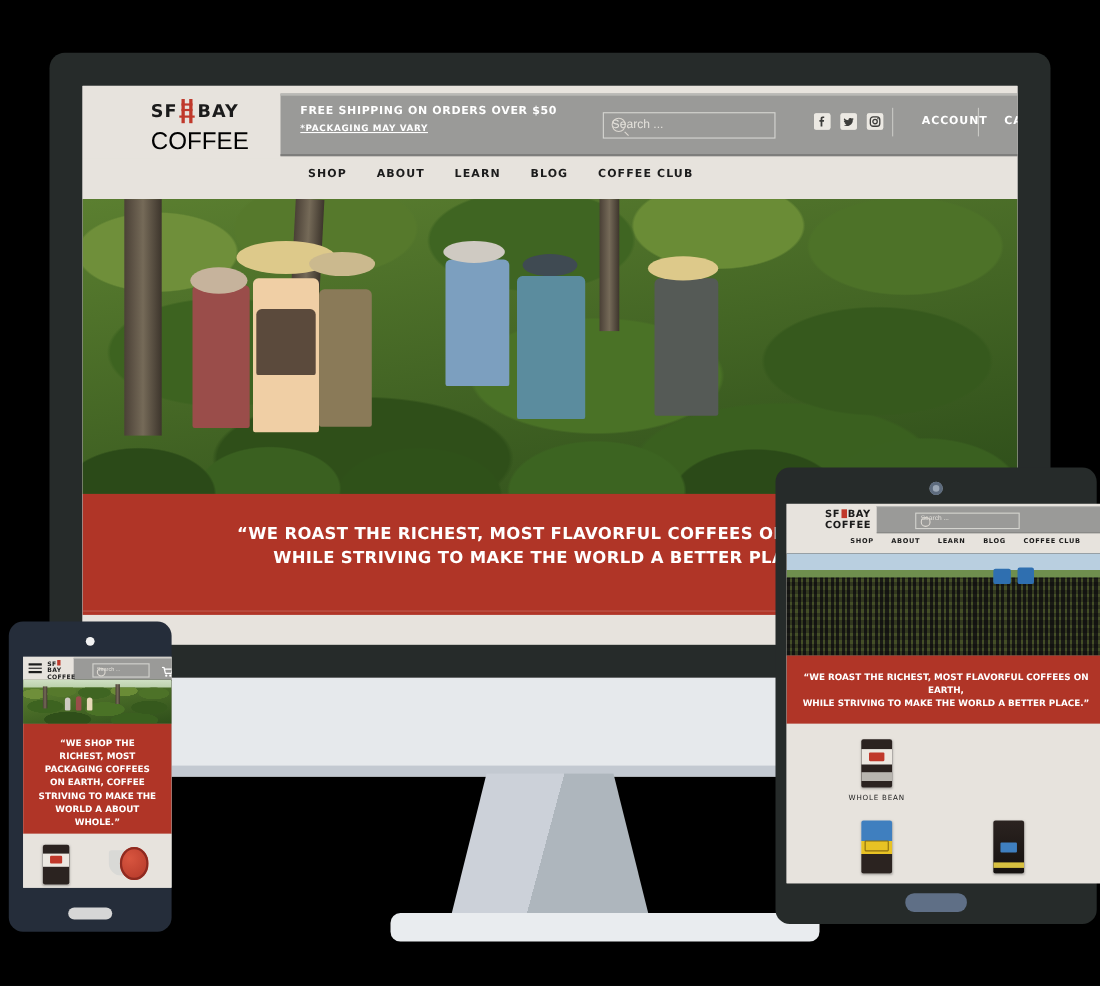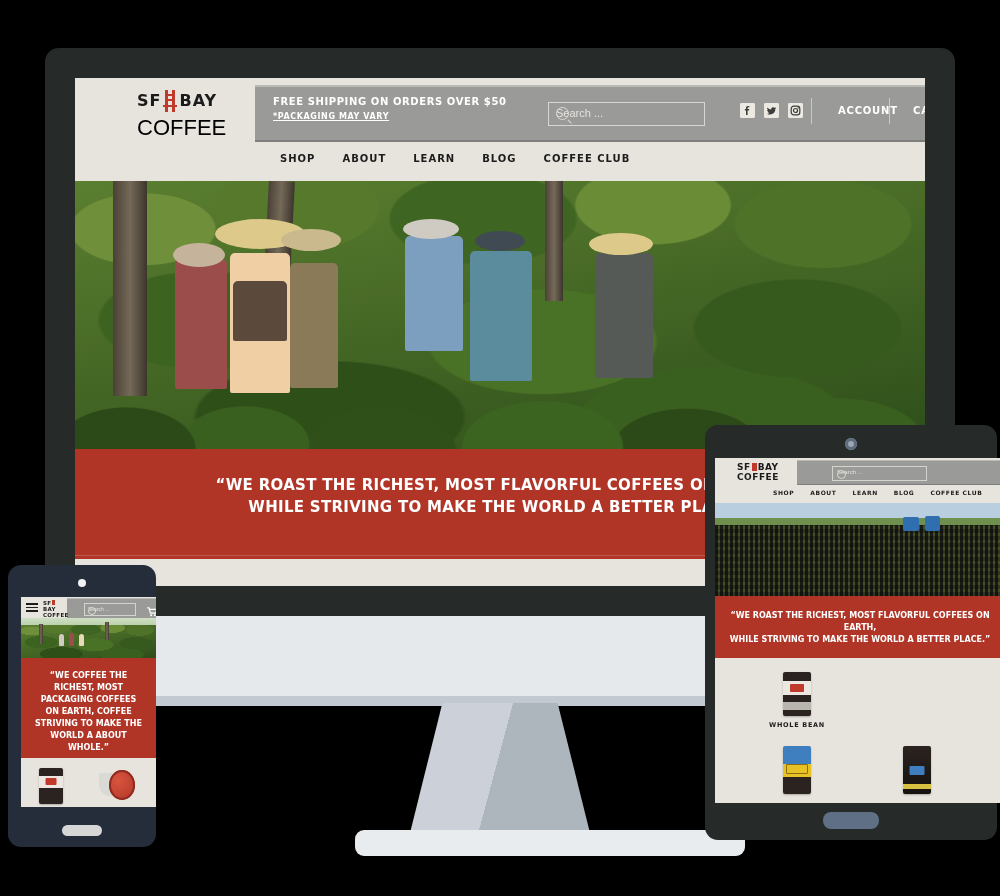--- a/index.html
+++ b/index.html
@@ -65,39 +65,39 @@
   .belowquote{height:27px;background:#e7e3dd;}
 
   
   .tablet{position:absolute;left:705px;top:425px;width:292px;height:415px;background:#262b2a;border-radius:13px;}
   .tab-cam{position:absolute;left:50%;top:13px;margin-left:-6px;width:12px;height:12px;border-radius:50%;
     background:#9aa6b4;box-shadow:inset 0 0 0 3px #5d6b7d;}
   .tab-screen{position:absolute;left:10px;top:33px;width:290px;height:345px;background:#e7e3dd;overflow:hidden;}
   .tab-home{position:absolute;left:50%;bottom:11px;margin-left:-28px;width:56px;height:17px;border-radius:8px;background:#5f6f86;}
 
   .t-top{position:relative;height:27px;background:#e7e3dd;}
-  .t-logo{position:absolute;left:22px;top:5px;line-height:1;color:#1b1b1b;font-weight:bold;
+  .t-logo{position:absolute;left:35px;top:5px;line-height:1;color:#1b1b1b;font-weight:bold;
      font-family:"DejaVu Sans",sans-serif;}
   .t-logo .a{font-size:9px;letter-spacing:.5px;}
   .t-logo .b{font-size:9px;letter-spacing:.5px;margin-top:1px;}
   .t-gray{position:absolute;left:82px;top:2px;right:-30px;height:23px;background:#9a9a98;
      border-top:1px solid #b9b9b6;border-bottom:1px solid #7e7e7c;}
   .t-search{position:absolute;left:35px;top:5px;width:93px;height:13px;border:1px solid #d4d4cf;}
   .t-search span{position:absolute;left:4px;top:2px;color:#e4e2dc;font-size:6px;}
   .t-nav{position:relative;height:18px;background:#e7e3dd;}
   .t-nav .inner{position:absolute;left:58px;top:4px;display:flex;gap:16px;}
   .t-nav a{color:#1c1c1c;font-size:6px;font-weight:bold;letter-spacing:.6px;text-decoration:none;
      font-family:"DejaVu Sans",sans-serif;}
   .t-hero{position:relative;height:93px;overflow:hidden;background:#3f3a31;}
   .t-quote{position:relative;height:62px;background:#b03527;}
   .t-quote .qt{position:absolute;left:0;right:0;top:14px;text-align:center;color:#fff;font-weight:bold;
      font-size:8px;line-height:1.5;font-family:"DejaVu Sans",sans-serif;}
   .t-prod{position:relative;height:150px;background:#e7e3dd;}
   .pcell{position:absolute;text-align:center;}
-  .plabel{font-size:6.5px;font-weight:bold;letter-spacing:.7px;color:#1c1c1c;margin-top:5px;
+  .plabel{font-size:6.5px;font-weight:normal;letter-spacing:.7px;color:#1c1c1c;margin-top:5px;
      font-family:"DejaVu Sans",sans-serif;}
 
   
   .phone{position:absolute;left:8px;top:565px;width:148px;height:282px;background:#252d3a;border-radius:13px;}
   .ph-cam{position:absolute;left:50%;top:14px;margin-left:-4px;width:8px;height:8px;border-radius:50%;background:#f2f2f2;}
   .ph-screen{position:absolute;left:13px;top:32px;width:135px;height:210px;background:#e7e3dd;overflow:hidden;}
   .ph-home{position:absolute;left:50%;bottom:11px;margin-left:-20px;width:40px;height:11px;border-radius:6px;background:#d6d6d6;}
   .ph-top{position:relative;height:21px;background:#e7e3dd;}
   .burger{position:absolute;left:5px;top:6px;width:12px;height:9px;}
   .burger i{display:block;height:1.6px;background:#1c1c1c;margin-bottom:2.1px;}
@@ -379,21 +379,21 @@
           <div class="person" style="left:38px;top:16px;width:5px;height:12px;background:#cfcac2;"></div>
           <div class="person" style="left:48px;top:15px;width:5px;height:13px;background:#9a4d4a;"></div>
           <div class="person" style="left:58px;top:16px;width:5px;height:12px;background:#e8d9b8;"></div>
           <div class="trunk" style="left:18px;top:6px;width:4px;height:20px;"></div>
           <div class="trunk" style="left:84px;top:4px;width:4px;height:18px;"></div>
         </div>
       </div>
 
       <div class="ph-quote">
         <div class="qt">
-          <div>“WE COFFEE THE</div>
+          <div>“WE SHOP THE</div>
           <div>RICHEST, MOST</div>
           <div>PACKAGING COFFEES</div>
           <div>ON EARTH, COFFEE</div>
           <div>STRIVING TO MAKE THE</div>
           <div>WORLD A ABOUT</div>
           <div>WHOLE.”</div>
         </div>
       </div>
 
       <div class="ph-prod">

